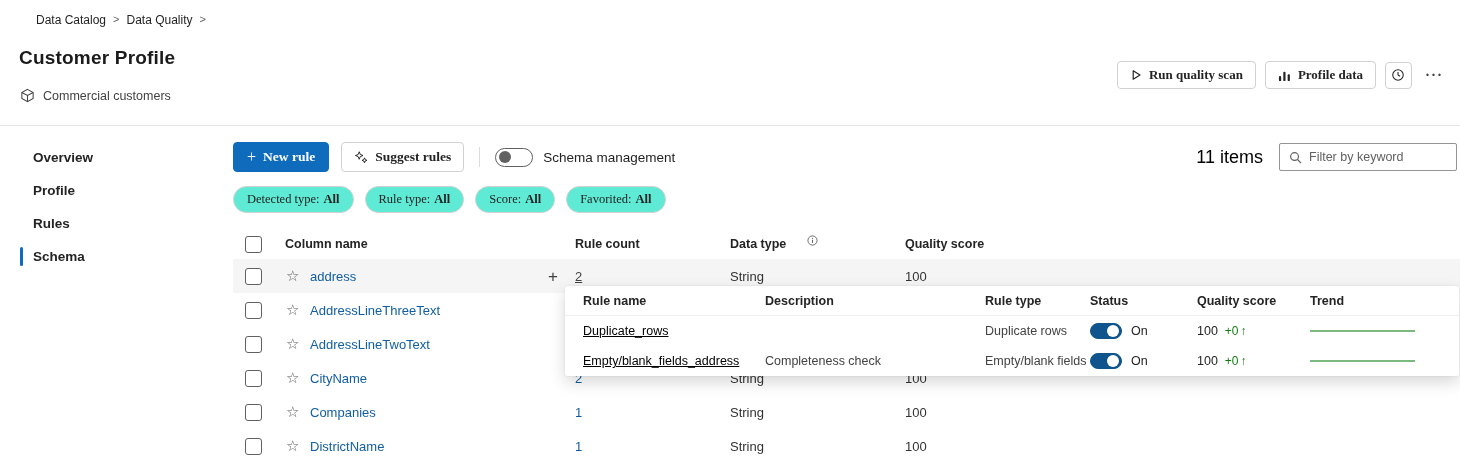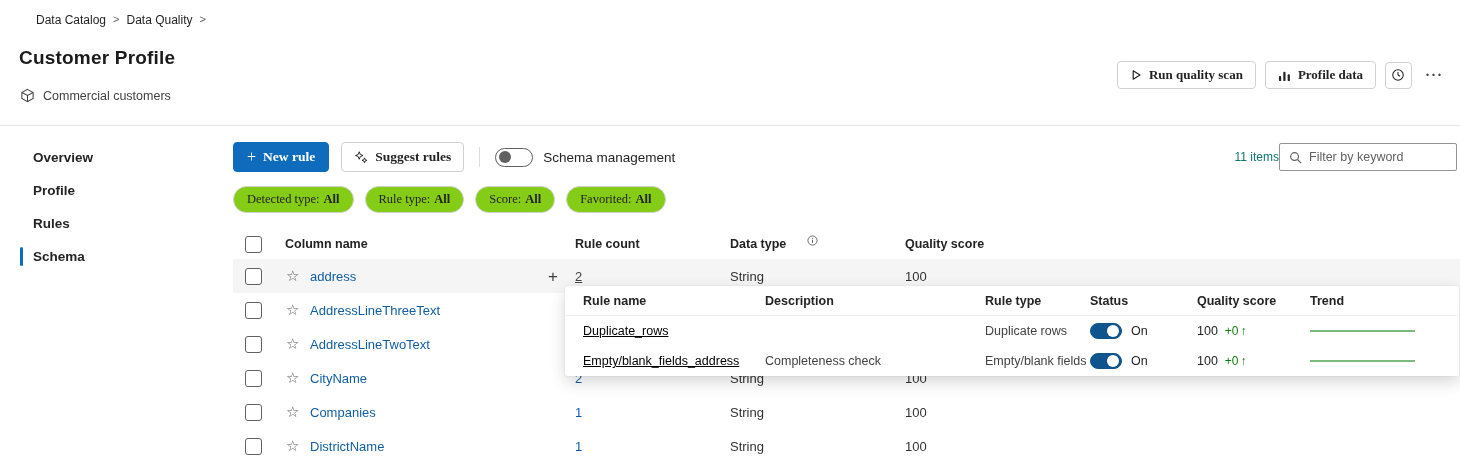--- a/index.html
+++ b/index.html
@@ -33,28 +33,28 @@
   .btn-primary{display:inline-flex;align-items:center;gap:7px;background:#0f6cbd;border:1px solid #0f6cbd;color:#fff;border-radius:4px;height:30px;padding:0 13px;font-size:13.5px;font-weight:600}
   .btn-primary .plus{font-size:16px;font-weight:400;line-height:1}
   .btn-secondary{display:inline-flex;align-items:center;gap:7px;background:#fff;border:1px solid #d1d1d1;color:#242424;border-radius:4px;height:30px;padding:0 12px;font-size:13.5px;font-weight:600;margin-left:12px}
   .vdiv{width:1px;height:20px;background:#dcdcdc;margin:0 15px}
   .toggle{position:relative;width:38px;height:19px;border:1px solid #616161;border-radius:10px;background:#fff;cursor:pointer;flex:none}
   .toggle .knob{position:absolute;left:3px;top:2.5px;width:12px;height:12px;border-radius:50%;background:#616161}
   .toggle.on{background:#0f548c;border-color:#0f548c;width:32px;height:16px;border-radius:8px}
   .toggle.on .knob{left:auto;right:2px;top:1px;width:12px;height:12px;background:#fff}
   .toggle-label{margin-left:10px;font-size:13.5px;color:#242424}
   .toolbar-right{margin-left:auto;display:flex;align-items:center}
-  .items-count{font-size:12px;color:#0f766e;}
+  .items-count{font-size:18px;color:#000000;margin-right:16px}
   .searchbox{display:flex;align-items:center;gap:7px;width:178px;height:28px;border:1px solid #949494;border-radius:2px;background:#fff;padding:0 9px;margin-right:3px}
   .searchbox input{border:none;outline:none;flex:1;font-size:12.5px;color:#424242;font-family:inherit;background:transparent;min-width:0}
   .searchbox input::placeholder{color:#616161}
 
   
   .filters{margin-top:14px;display:flex;gap:11px}
-  .pill{display:inline-flex;align-items:center;gap:4px;height:27px;padding:0 13px;border:1px solid #d1d1d1;border-radius:14px;background:#84cc16;font-size:12.5px;color:#242424}
+  .pill{display:inline-flex;align-items:center;gap:4px;height:27px;padding:0 13px;border:1px solid #d1d1d1;border-radius:14px;background:#5eead4;font-size:12.5px;color:#242424}
   .pill .val{font-weight:700}
 
   
   .table{margin-top:16px}
   .thead{display:grid;grid-template-columns:45px 297px 155px 175px 1fr;height:30px;align-items:center;font-size:12.5px;font-weight:700}
   .thead .h-name{padding-left:7px;display:flex;align-items:center;gap:5px}
   .h-type{display:flex;align-items:center;gap:21px}
   .h-type svg{position:relative;top:-4px}
   .trow{display:grid;grid-template-columns:45px 27px 243px 27px 155px 175px 1fr;height:34px;align-items:center;font-size:13px}
   .trow.selected{background:#f5f5f5}

